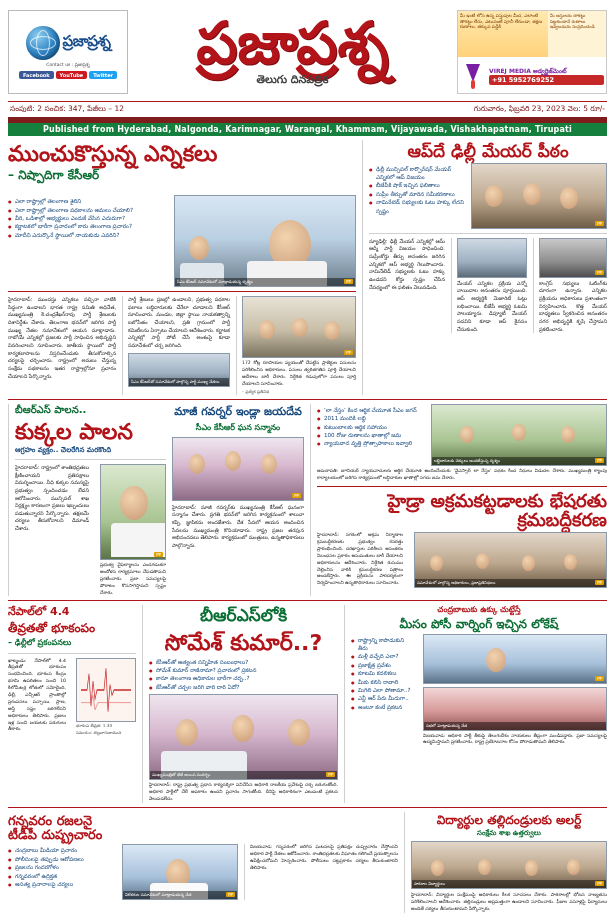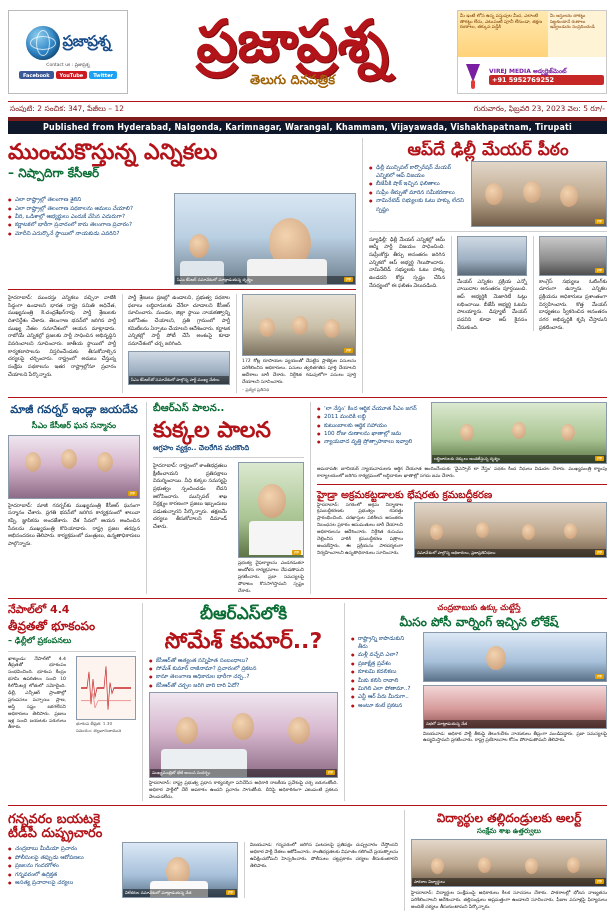--- a/index.html
+++ b/index.html
@@ -35,44 +35,44 @@
   .sbtn.fb { background:#3b5998; }
   .sbtn.yt { background:#cc181e; }
   .sbtn.tw { background:#1da1f2; }
 
   .title-wrap { flex:1; text-align:center; position:relative; }
   .paper-title {
     font-size:58px; font-weight:bold; color:#b3141a; line-height:.95;
     font-family:"DejaVu Sans","Liberation Sans",sans-serif;
     text-shadow:1px 1px 0 #7a0d10;
   }
-  .paper-tagline { font-size:13px; color:#a16207; font-weight:bold; margin-top:2px; }
+  .paper-tagline { font-size:11px; color:#404040; font-weight:bold; margin-top:2px; }
 
   .ad-box { width:150px; height:84px; border:1px solid #c9c9c9; display:flex; flex-direction:column; gap:2px; }
   .ad-top { flex:1; background:linear-gradient(180deg,#ffe9b0,#ffd27a); display:flex; }
   .ad-top .t1 { flex:1; font-size:4.6px; color:#7a3b00; padding:2px; line-height:1.25; }
   .ad-top .t2 { width:58px; background:#fff3d6; font-size:4.4px; color:#884400; padding:2px; line-height:1.25; }
   .ad-bot { height:34px; background:#fff; display:flex; align-items:center; gap:3px; padding:2px; }
   .vline { width:26px; height:28px; position:relative; }
   .vline:before {
     content:""; position:absolute; left:6px; top:2px; width:14px; height:18px;
     background:#7b1fa2; clip-path: polygon(0 0,100% 0,50% 100%);
   }
   .vline:after {
     content:""; position:absolute; left:11px; top:18px; width:4px; height:9px; background:#e53935; border-radius:2px;
   }
   .ad-brand { font-size:6px; color:#7b1fa2; font-weight:bold; line-height:1.2; }
   .ad-phone { font-size:6.5px; color:#fff; background:#c62828; padding:1px 3px; border-radius:2px; font-weight:bold; }
 
   
   .edition { display:flex; align-items:center; font-size:7.5px; color:#7a0d10; border-top:1px solid #b3141a;
-             border-bottom:4px solid #7f1d1d; padding:2px 2px; margin-top:3px; }
+             border-bottom:6px solid #7f1d1d; padding:2px 2px; margin-top:3px; }
   .edition .left { flex:1; }
   .edition .right { text-align:right; }
-  .published { background:#0f172a; color:#fff; font-size:8px; text-align:center; padding:2px 0; font-weight:bold; letter-spacing:.2px; }
+  .published { background:#15803d; color:#fff; font-size:8px; text-align:center; padding:2px 0; font-weight:bold; letter-spacing:.2px; }
 
   
   .cols { display:flex; gap:6px; }
   .rule-v { border-left:1px solid #cfcfcf; }
   .hl { border-top:1px solid #b3141a; margin:4px 0; }
   .hl.gray { border-top:1px solid #cfcfcf; }
 
   h2.head-red { color:#b3141a; font-size:17px; font-weight:bold; margin:2px 0; line-height:1.1; }
   h2.head-red.big { font-size:22px; }
   h3.sub-green { color:#0b6e34; font-size:12px; font-weight:bold; margin:1px 0 10px; }
@@ -252,54 +252,54 @@
           <div class="body-text">కాంగ్రెస్ సభ్యులు ఓటింగ్‌కు దూరంగా ఉన్నారు. ఎన్నికల ప్రక్రియను అధికారులు ప్రశాంతంగా నిర్వహించారు. కొత్త మేయర్ బాధ్యతలు స్వీకరించిన అనంతరం నగర అభివృద్ధికి కృషి చేస్తామని ప్రకటించారు.</div>
         </div>
       </div>
     </div>
   </div>
 
   <div class="hl"></div>
 
   <div class="cols">
 
+    <div class="col rule-v" style="width:158px;padding-left:6px">
+      <div class="kicker">బీఆర్ఎస్ పాలన..</div>
+      <h2 class="head-red big">కుక్కల పాలన</h2>
+      <div style="font-size:7px;color:#14477d;font-weight:bold">ఆగ్రహం వ్యక్తం.. చెలరేగిన మరకొంది</div>
+      <div class="hl gray"></div>
+      <div class="cols">
+        <div class="col" style="width:74px">
+          <div class="body-text">హైదరాబాద్: రాష్ట్రంలో శాంతిభద్రతలు క్షీణించాయని ప్రతిపక్షాలు విమర్శించాయి. వీధి కుక్కల సమస్యపై ప్రభుత్వం స్పందించడం లేదని ఆరోపించారు. మున్సిపల్ శాఖ నిర్లక్ష్యం కారణంగా ప్రజలు ఇబ్బందులు పడుతున్నారని పేర్కొన్నారు. తక్షణమే చర్యలు తీసుకోవాలని డిమాండ్ చేశారు.</div>
+        </div>
+        <div class="col" style="flex:1;padding-left:5px">
+          <div class="photo p-green" style="height:96px">
+            <div class="faces">
+              <div class="face" style="left:30%;top:22%;width:28px;height:34px;"></div>
+              <div class="shirt" style="left:16%;top:62%;width:58px;height:34px;background:#f5f5f5;"></div>
+            </div>
+            <span class="badge">PP</span>
+          </div>
+          <div class="body-text tiny" style="margin-top:2px">ప్రభుత్వ వైఫల్యాలను ఎండగడుతూ ఆందోళన కార్యక్రమాలు చేపడతామని ప్రకటించారు. ప్రజా సమస్యలపై పోరాటం కొనసాగిస్తామని స్పష్టం చేశారు.</div>
+        </div>
+      </div>
+    </div>
+
     <div class="col" style="width:132px">
       <h3 class="sub-blue" style="text-align:center">మాజీ గవర్నర్ ఇండ్లా జయదేవ</h3>
       <div class="kicker" style="font-size:8px;text-align:center">సీఎం కేసీఆర్ ఘన సన్మానం</div>
       <div class="photo p-flowers" style="height:64px;margin:3px 0">
         <div class="faces">
           <div class="face" style="left:12%;top:26%;width:16px;height:20px;"></div>
           <div class="face" style="left:40%;top:22%;width:16px;height:20px;"></div>
           <div class="face" style="left:68%;top:26%;width:16px;height:20px;"></div>
         </div>
         <span class="badge">PP</span>
       </div>
       <div class="body-text">హైదరాబాద్: మాజీ గవర్నర్‌కు ముఖ్యమంత్రి కేసీఆర్ ఘనంగా సన్మానం చేశారు. ప్రగతి భవన్‌లో జరిగిన కార్యక్రమంలో శాలువా కప్పి, జ్ఞాపికను అందజేశారు. దేశ సేవలో ఆయన అందించిన సేవలను ముఖ్యమంత్రి కొనియాడారు. రాష్ట్ర ప్రజల తరఫున అభినందనలు తెలిపారు. కార్యక్రమంలో మంత్రులు, ఉన్నతాధికారులు పాల్గొన్నారు.</div>
-    </div>
-
-    <div class="col rule-v" style="width:158px;padding-left:6px">
-      <div class="kicker">బీఆర్ఎస్ పాలన..</div>
-      <h2 class="head-red big">కుక్కల పాలన</h2>
-      <div style="font-size:7px;color:#14477d;font-weight:bold">ఆగ్రహం వ్యక్తం.. చెలరేగిన మరకొంది</div>
-      <div class="hl gray"></div>
-      <div class="cols">
-        <div class="col" style="width:74px">
-          <div class="body-text">హైదరాబాద్: రాష్ట్రంలో శాంతిభద్రతలు క్షీణించాయని ప్రతిపక్షాలు విమర్శించాయి. వీధి కుక్కల సమస్యపై ప్రభుత్వం స్పందించడం లేదని ఆరోపించారు. మున్సిపల్ శాఖ నిర్లక్ష్యం కారణంగా ప్రజలు ఇబ్బందులు పడుతున్నారని పేర్కొన్నారు. తక్షణమే చర్యలు తీసుకోవాలని డిమాండ్ చేశారు.</div>
-        </div>
-        <div class="col" style="flex:1;padding-left:5px">
-          <div class="photo p-green" style="height:96px">
-            <div class="faces">
-              <div class="face" style="left:30%;top:22%;width:28px;height:34px;"></div>
-              <div class="shirt" style="left:16%;top:62%;width:58px;height:34px;background:#f5f5f5;"></div>
-            </div>
-            <span class="badge">PP</span>
-          </div>
-          <div class="body-text tiny" style="margin-top:2px">ప్రభుత్వ వైఫల్యాలను ఎండగడుతూ ఆందోళన కార్యక్రమాలు చేపడతామని ప్రకటించారు. ప్రజా సమస్యలపై పోరాటం కొనసాగిస్తామని స్పష్టం చేశారు.</div>
-        </div>
-      </div>
     </div>
 
     <div class="col rule-v" style="flex:1;padding-left:6px">
       <div class="cols">
         <ul class="bullets" style="width:108px">
           <li>‘లా నేస్తం’ కింద ఆర్థిక చేయూత సీఎం జగన్</li>
           <li>2011 మందికి లబ్ధి</li>
           <li>కుటుంబాలకు ఆర్థిక సహాయం</li>
           <li>100 రోజు రుణాలను ఖాతాల్లో జమ</li>
           <li>న్యాయవాద వృత్తి ప్రోత్సాహకాలు ఇవ్వాలి</li>
@@ -311,21 +311,21 @@
             <div class="face" style="left:74%;top:36%;width:14px;height:17px;"></div>
           </div>
           <div class="cap">లబ్ధిదారులకు చెక్కులు అందజేస్తున్న దృశ్యం</div>
           <span class="badge">PP</span>
         </div>
       </div>
       <div class="body-text tiny" style="margin-top:2px">అమరావతి: జూనియర్ న్యాయవాదులకు ఆర్థిక చేయూత అందించేందుకు ‘వైఎస్సార్ లా నేస్తం’ పథకం కింద నిధులు విడుదల చేశారు. ముఖ్యమంత్రి క్యాంపు కార్యాలయంలో జరిగిన కార్యక్రమంలో లబ్ధిదారుల ఖాతాల్లో నగదు జమ చేశారు.</div>
 
       <div class="hl"></div>
 
-      <h2 class="head-red" style="font-size:10px;text-align:left">హైడ్రా అక్రమకట్టడాలకు భేషరతు క్రమబద్ధీకరణ</h2>
+      <h2 class="head-red" style="font-size:18px;text-align:right">హైడ్రా అక్రమకట్టడాలకు భేషరతు క్రమబద్ధీకరణ</h2>
       <div class="cols">
         <div class="col" style="width:86px">
           <div class="body-text tiny">హైదరాబాద్: నగరంలో అక్రమ నిర్మాణాల క్రమబద్ధీకరణకు ప్రభుత్వం కసరత్తు ప్రారంభించింది. దరఖాస్తుల పరిశీలన అనంతరం నిబంధనల ప్రకారం అనుమతులు జారీ చేయాలని అధికారులను ఆదేశించారు. నిర్దేశిత రుసుము చెల్లించిన వారికి క్రమబద్ధీకరణ పత్రాలు అందజేస్తారు. ఈ ప్రక్రియను పారదర్శకంగా నిర్వహించాలని ఉన్నతాధికారులు సూచించారు.</div>
         </div>
         <div class="col" style="flex:1;padding-left:5px">
           <div class="photo p-crowd" style="height:56px">
             <div class="faces">
               <div class="face" style="left:8%;top:40%;width:13px;height:16px;"></div>
               <div class="face" style="left:32%;top:36%;width:13px;height:16px;"></div>
               <div class="face" style="left:56%;top:40%;width:13px;height:16px;"></div>
@@ -416,21 +416,21 @@
           <div class="body-text tiny" style="margin-top:2px">విజయవాడ: అధికార పార్టీ తీరుపై తెలుగుదేశం నాయకులు తీవ్రంగా మండిపడ్డారు. ప్రజా సమస్యలపై ఉద్యమిస్తామని ప్రకటించారు. రాష్ట్ర ప్రయోజనాల కోసం పోరాడుతామని తెలిపారు.</div>
         </div>
       </div>
     </div>
   </div>
 
   <div class="hl"></div>
 
   <div class="cols">
     <div class="col" style="width:390px">
-      <h2 class="head-red" style="font-size:13px">గన్నవరం బయటకై</h2>
+      <h2 class="head-red" style="font-size:13px">గన్నవరం రజలనై</h2>
       <h2 class="head-red" style="font-size:13px;margin-top:-2px">టీడీపీ దుష్ప్రచారం</h2>
       <div class="cols">
         <ul class="bullets" style="width:104px">
           <li>చంద్రబాబు మీడియా ప్రచారం</li>
           <li>పోలీసులపై తప్పుడు ఆరోపణలు</li>
           <li>ప్రజలను గందరగోళం</li>
           <li>గన్నవరంలో ఉద్రిక్తత</li>
           <li>అసత్య ప్రచారాలపై చర్యలు</li>
         </ul>
         <div class="col" style="width:120px;padding-left:4px">

